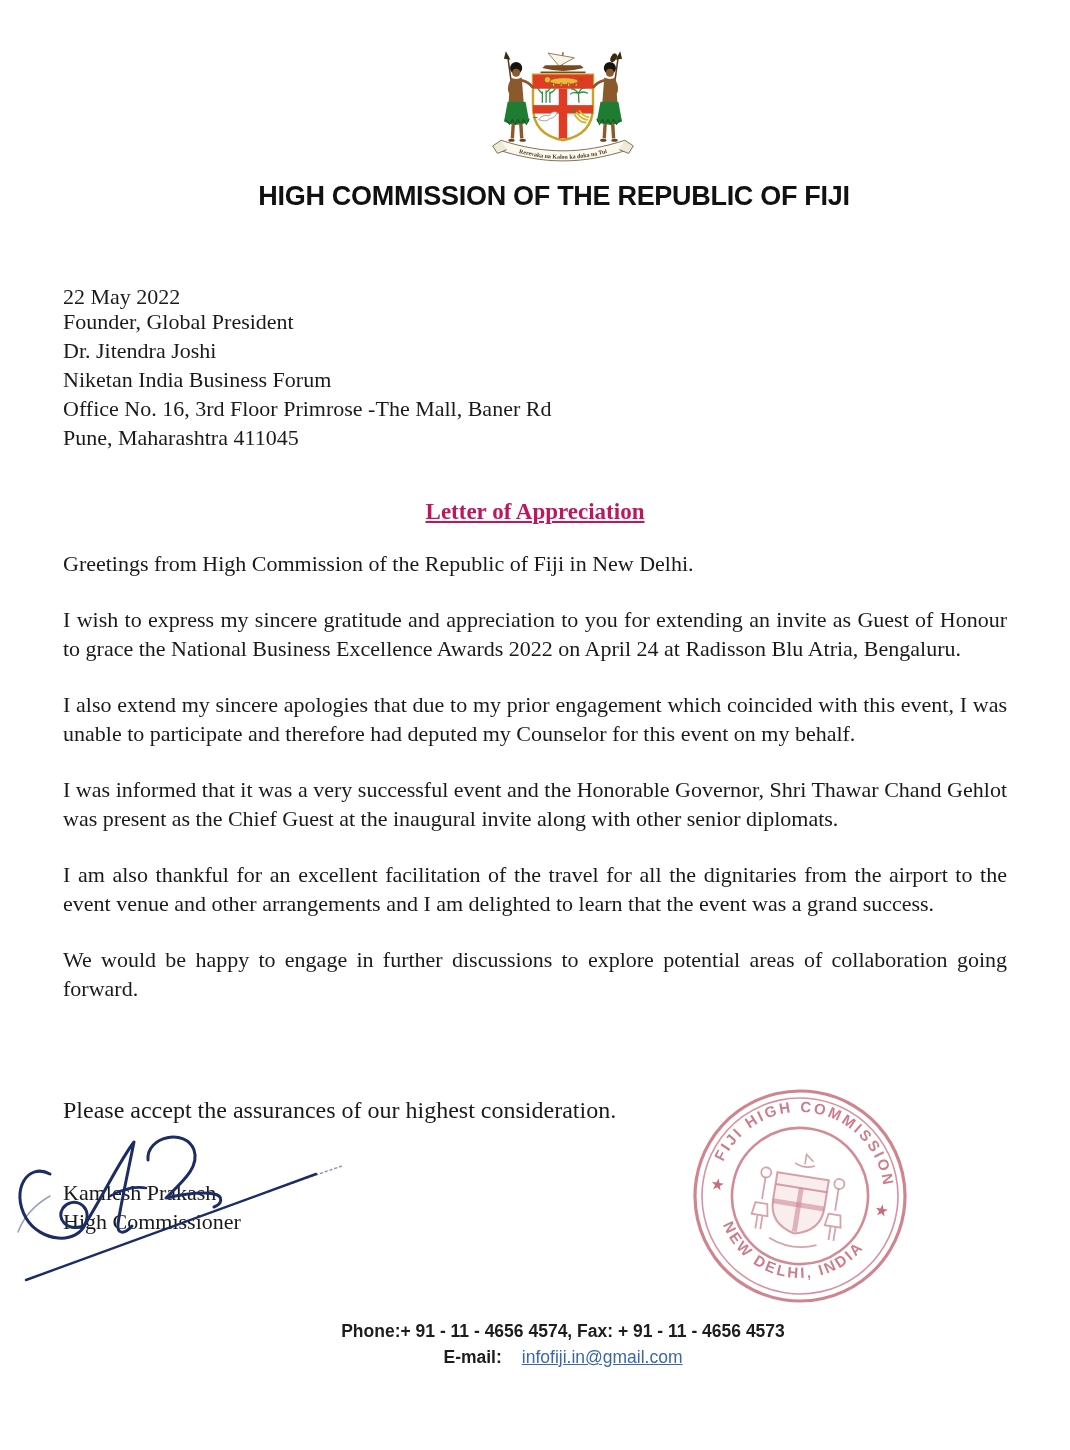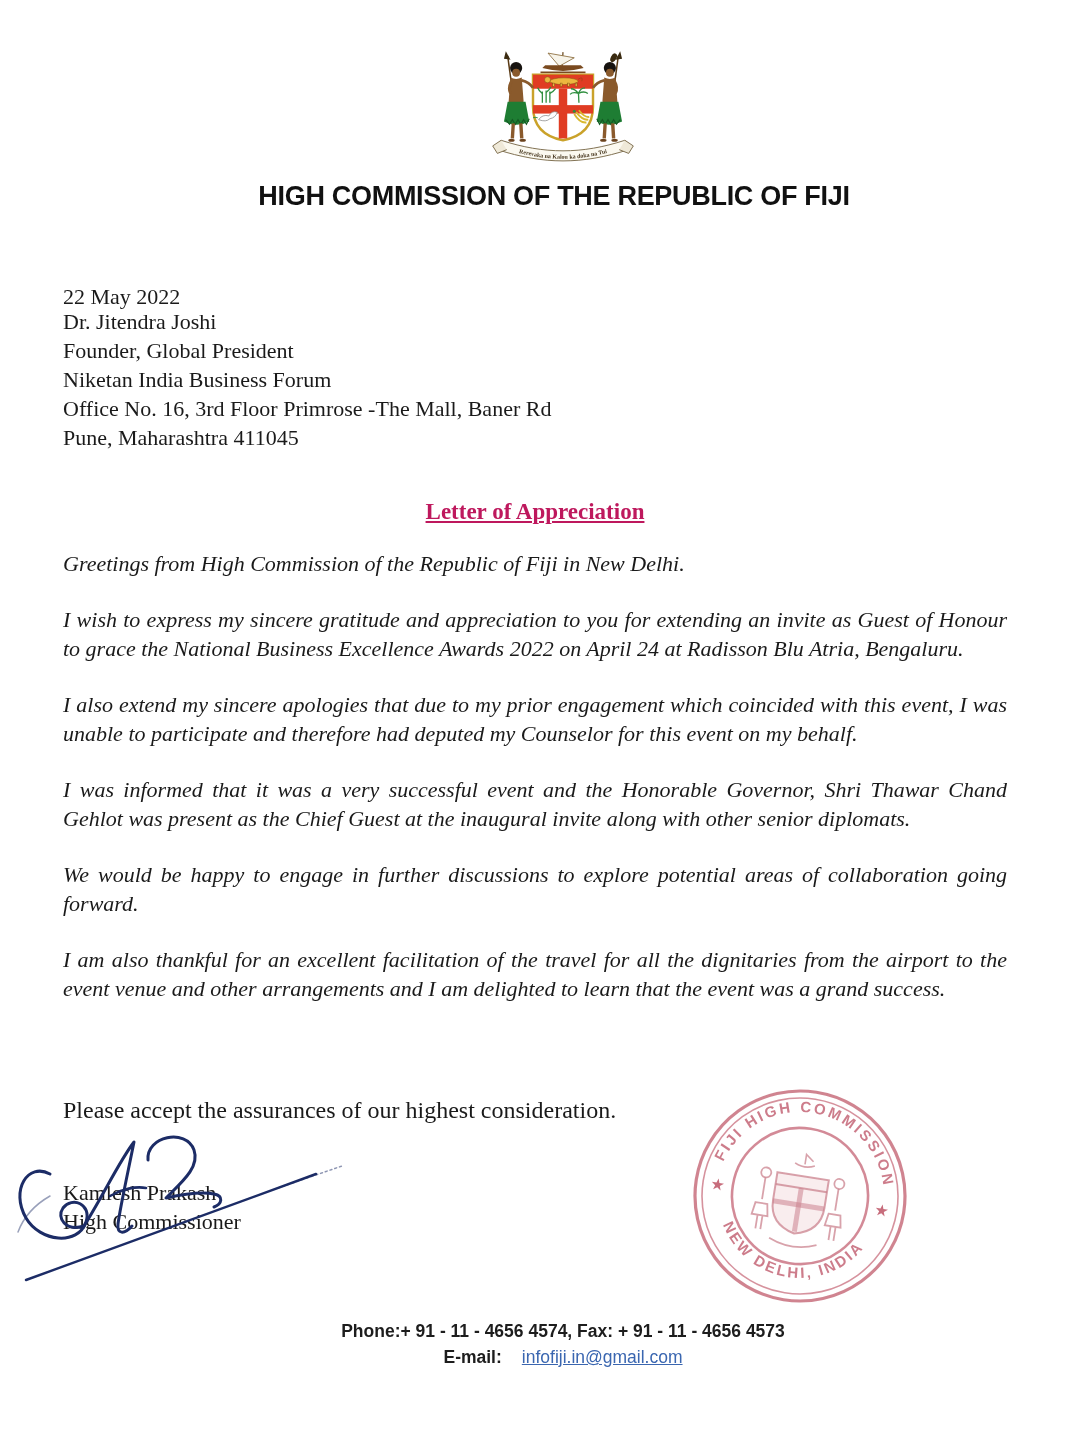--- a/index.html
+++ b/index.html
@@ -69,21 +69,21 @@
 
   .letter-body {
     position: absolute;
     top: 549px;
     left: 63px;
     width: 944px;
     font-size: 22px;
     line-height: 29px;
     text-align: justify;
   }
-  .letter-body p { margin: 0 0 27px 0; font-style: italic; }
+  .letter-body p { margin: 0 0 27px 0; }
 
   .valediction {
     position: absolute;
     top: 1097px;
     left: 63px;
     font-size: 24px;
   }
 
   .sig-name {
     position: absolute;
@@ -223,36 +223,36 @@
         <textPath href="#mottoArc" startOffset="50%">Rerevaka na Kalou ka doka na Tui</textPath>
       </text>
     </g>
   </svg>
 
   <div class="letterhead-title">HIGH COMMISSION OF THE REPUBLIC OF FIJI</div>
 
   <div class="date-line">22 May 2022</div>
 
   <div class="recipient">
+    <div>Founder, Global President</div>
     <div>Dr. Jitendra Joshi</div>
-    <div>Founder, Global President</div>
     <div>Niketan India Business Forum</div>
     <div>Office No. 16, 3rd Floor Primrose -The Mall, Baner Rd</div>
     <div>Pune, Maharashtra 411045</div>
   </div>
 
   <div class="subject-line">Letter of Appreciation</div>
 
   <div class="letter-body">
     <p>Greetings from High Commission of the Republic of Fiji in New Delhi.</p>
     <p>I wish to express my sincere gratitude and appreciation to you for extending an invite as Guest of Honour to grace the National Business Excellence Awards 2022 on April 24 at Radisson Blu Atria, Bengaluru.</p>
     <p>I also extend my sincere apologies that due to my prior engagement which coincided with this event, I was unable to participate and therefore had deputed my Counselor for this event on my behalf.</p>
     <p>I was informed that it was a very successful event and the Honorable Governor, Shri Thawar Chand Gehlot was present as the Chief Guest at the inaugural invite along with other senior diplomats.</p>
+    <p>I am also thankful for an excellent facilitation of the travel for all the dignitaries from the airport to the event venue and other arrangements and I am delighted to learn that the event was a grand success.</p>
     <p>We would be happy to engage in further discussions to explore potential areas of collaboration going forward.</p>
-    <p>I am also thankful for an excellent facilitation of the travel for all the dignitaries from the airport to the event venue and other arrangements and I am delighted to learn that the event was a grand success.</p>
   </div>
 
   <div class="valediction">Please accept the assurances of our highest consideration.</div>
 
   <div class="sig-name">Kamlesh Prakash</div>
   <div class="sig-title">High Commissioner</div>
 
   <svg class="signature-svg" viewBox="0 0 332 176">
     <g fill="none" stroke="#1c2c66" stroke-linecap="round" stroke-linejoin="round">
       <path stroke-width="3" d="M 34,62 C 12,50 -6,78 10,106 C 24,130 62,134 70,110 C 76,92 56,84 47,96 C 40,106 50,120 68,114"></path>

